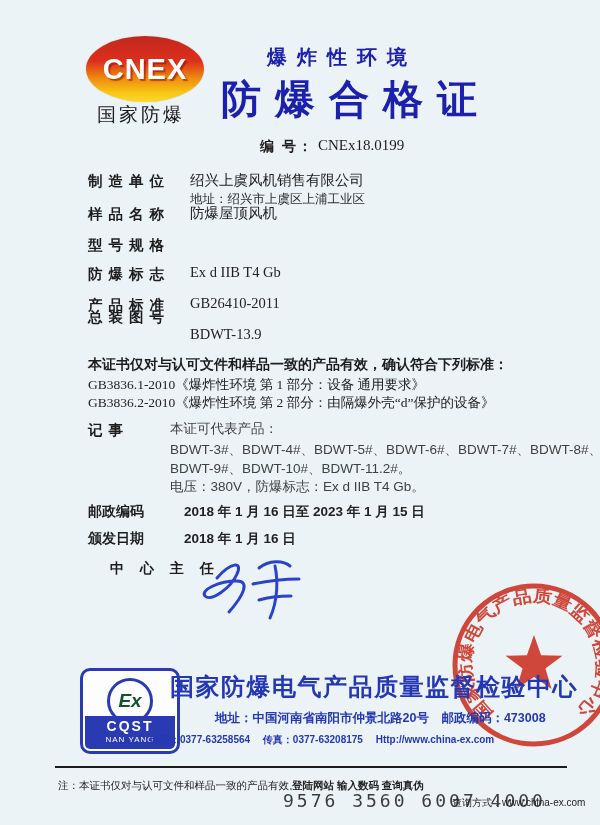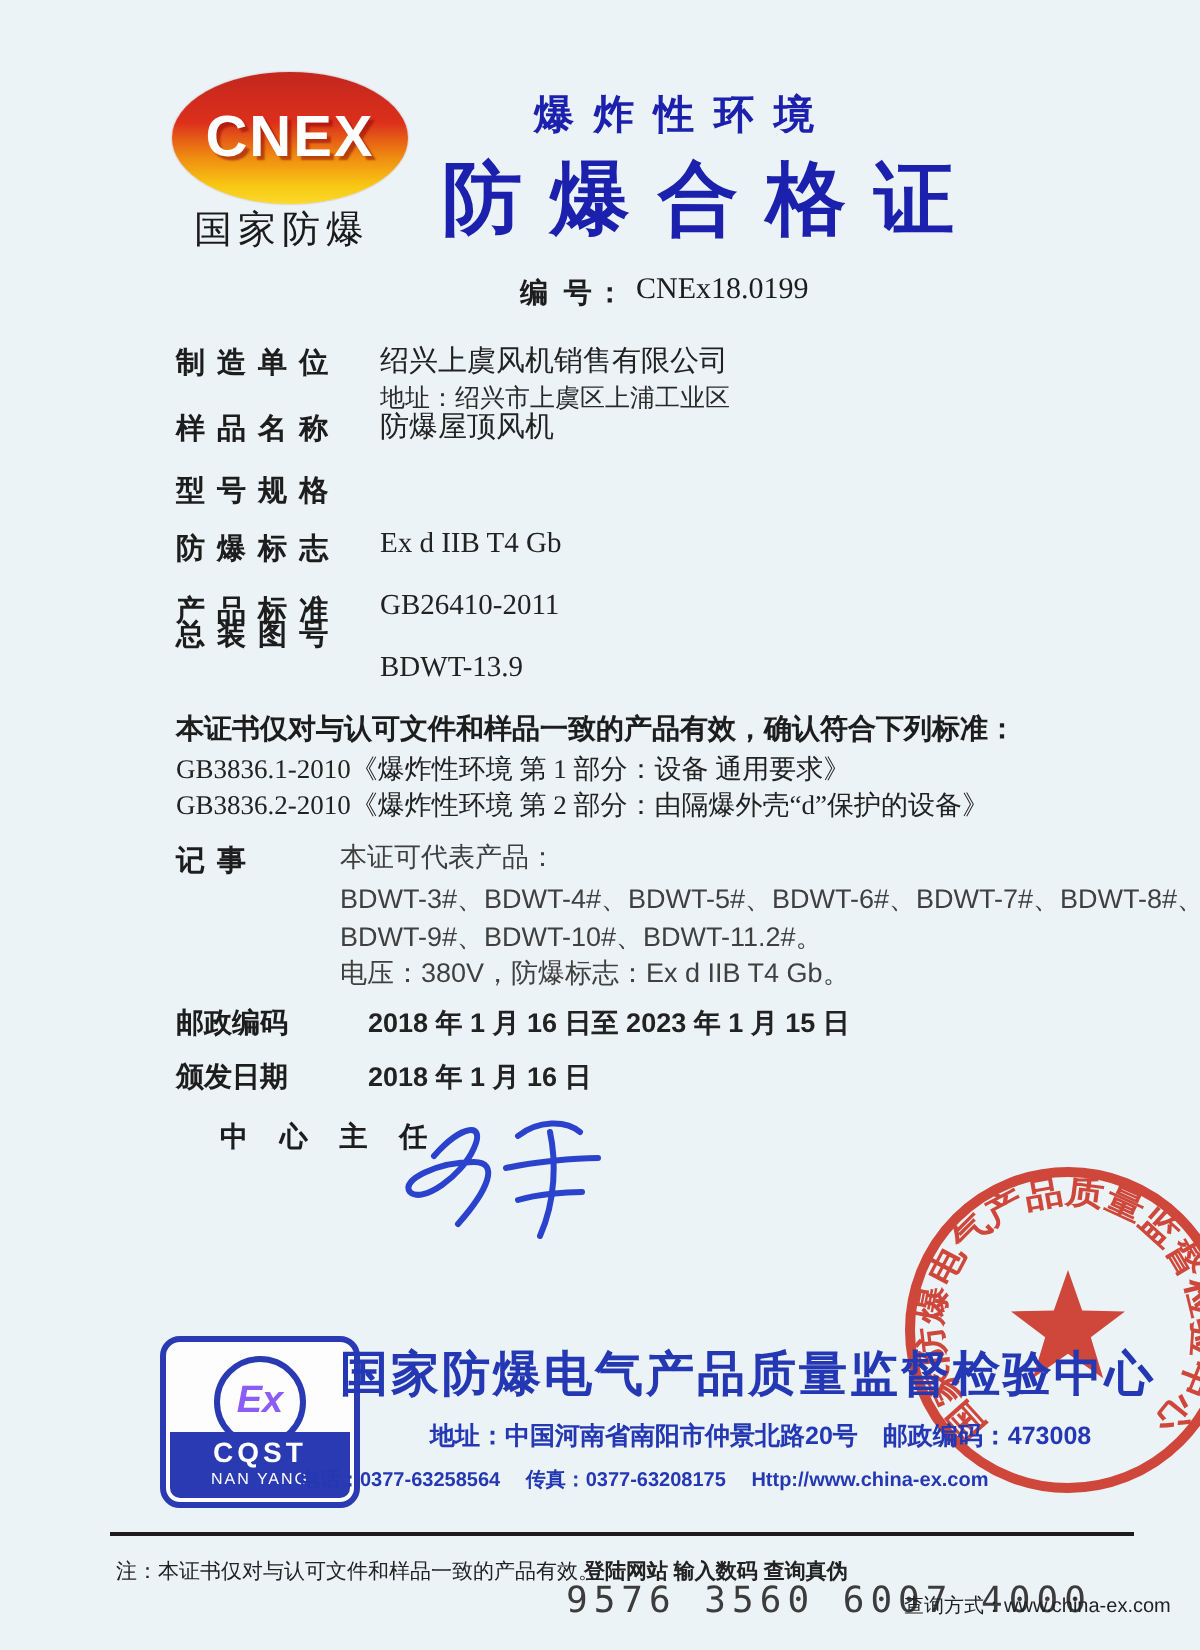--- a/index.html
+++ b/index.html
@@ -41,21 +41,21 @@
   
   .cqst-box{left:80px; top:668px; width:100px; height:86px; background:#fdfdfd;
     border:3px solid #2a3ab2; border-radius:10px; box-sizing:border-box;}
   .cqst-band{position:absolute; left:2px; right:2px; bottom:2px; height:33px; background:#2a3ab2;
     border-radius:0 0 5px 5px; text-align:center; color:#fff;}
   .cqst-band .cqst{display:block; font-size:14px; font-weight:bold; letter-spacing:2px; line-height:17px; margin-top:2px;}
   .cqst-band .ny{display:block; font-size:8px; letter-spacing:1px; line-height:9px;}
   .ex-circle{position:absolute; left:50%; top:7px; transform:translateX(-50%);
     width:40px; height:40px; border:3px solid #2a3ab2; border-radius:50%;
     display:flex; align-items:center; justify-content:center; background:#fdfdfd;}
-  .ex-circle span{color:#8b5cf6; font-weight:bold; font-style:italic; font-size:19px;text-align:right;}
+  .ex-circle span{color:#14532d; font-weight:bold; font-style:italic; font-size:19px;text-align:right;}
   .org-name{left:170px; top:671px; font-size:24px; font-weight:bold; letter-spacing:1.5px;
     color:#2438b4; font-family:"Liberation Serif",serif; white-space:nowrap;}
   .org-line1{left:215px; top:710px; font-size:12.5px; font-weight:bold; color:#2438b4; white-space:nowrap;}
   .org-line2{left:150px; top:733px; font-size:10px; font-weight:bold; color:#2438b4; white-space:nowrap;}
   
   .divider{left:55px; top:766px; width:512px; height:2px; background:#1c1c1c;}
   .foot-note{left:58px; top:779px; font-size:10.5px; color:#222; white-space:nowrap;}
   .foot-hint{left:292px; top:779px; font-size:10.5px; font-weight:bold; color:#222; white-space:nowrap;}
   .foot-code{left:283px; top:790px; font-size:18px; font-family:"DejaVu Sans Mono",monospace;
     letter-spacing:3px; color:#3c3c3c; white-space:nowrap;}

